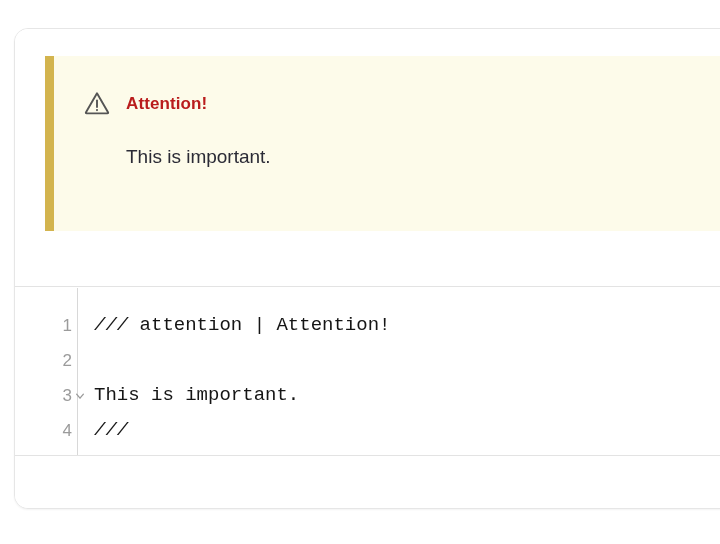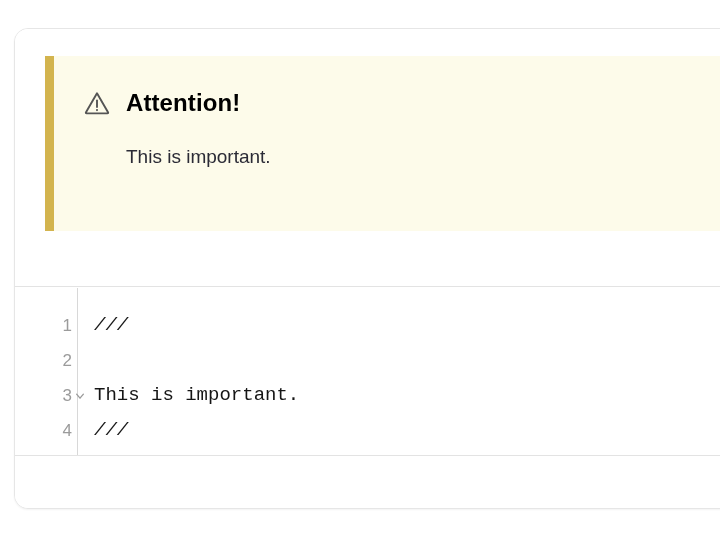--- a/index.html
+++ b/index.html
@@ -70,23 +70,23 @@
   }
 
   #warning-icon {
     width: 26px;
     height: 26px;
     flex: 0 0 26px;
     display: block;
   }
 
   #callout-title {
-    font-size: 24px;
+    font-size: 17px;
     font-weight: bold;
-    color: #000000;
+    color: #b91c1c;
     letter-spacing: 0.1px;
     line-height: 1;
     white-space: nowrap;
   }
 
   #callout-text {
     margin-top: 27px;
     margin-left: 42px;
     font-size: 19px;
     color: #2b2b36;
@@ -211,21 +211,21 @@
           <path d="M2.6 4.2 L6 8.2 L9.4 4.2" fill="none" stroke="#9b9b9b" stroke-width="1.3" stroke-linecap="round" stroke-linejoin="round"></path>
         </svg>
       </div>
       <div class="gutter-row">
         <span class="gutter-num">4</span>
       </div>
     </div>
 
     <div id="code-area">
       <div class="code-line">
-        <span class="tok-slash">/// </span>
+        <span class="tok-slash">/// </span><span>attention | Attention!</span>
       </div>
       <div class="code-line">
         <span></span>
       </div>
       <div class="code-line">
         <span>This is important.</span>
       </div>
       <div class="code-line">
         <span class="tok-slash">///</span>
       </div>

